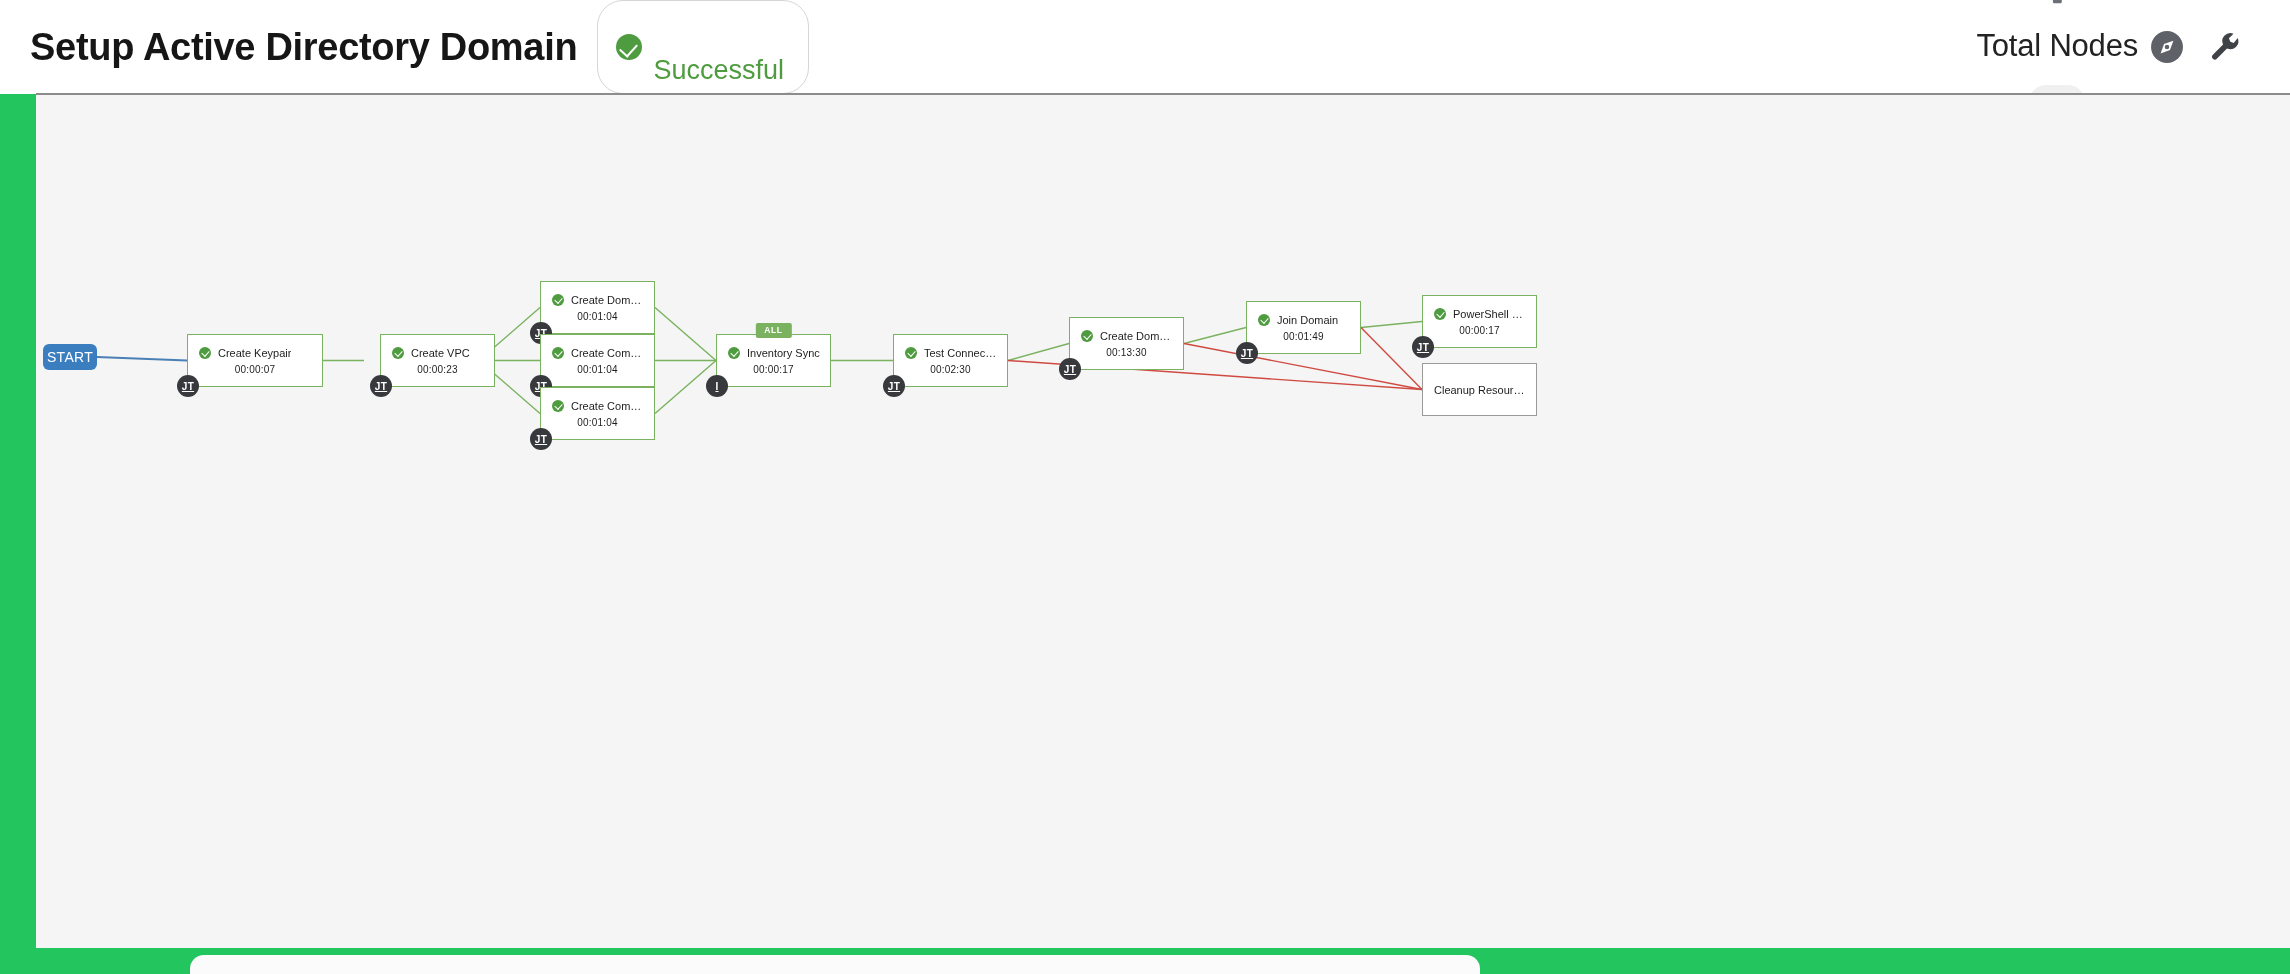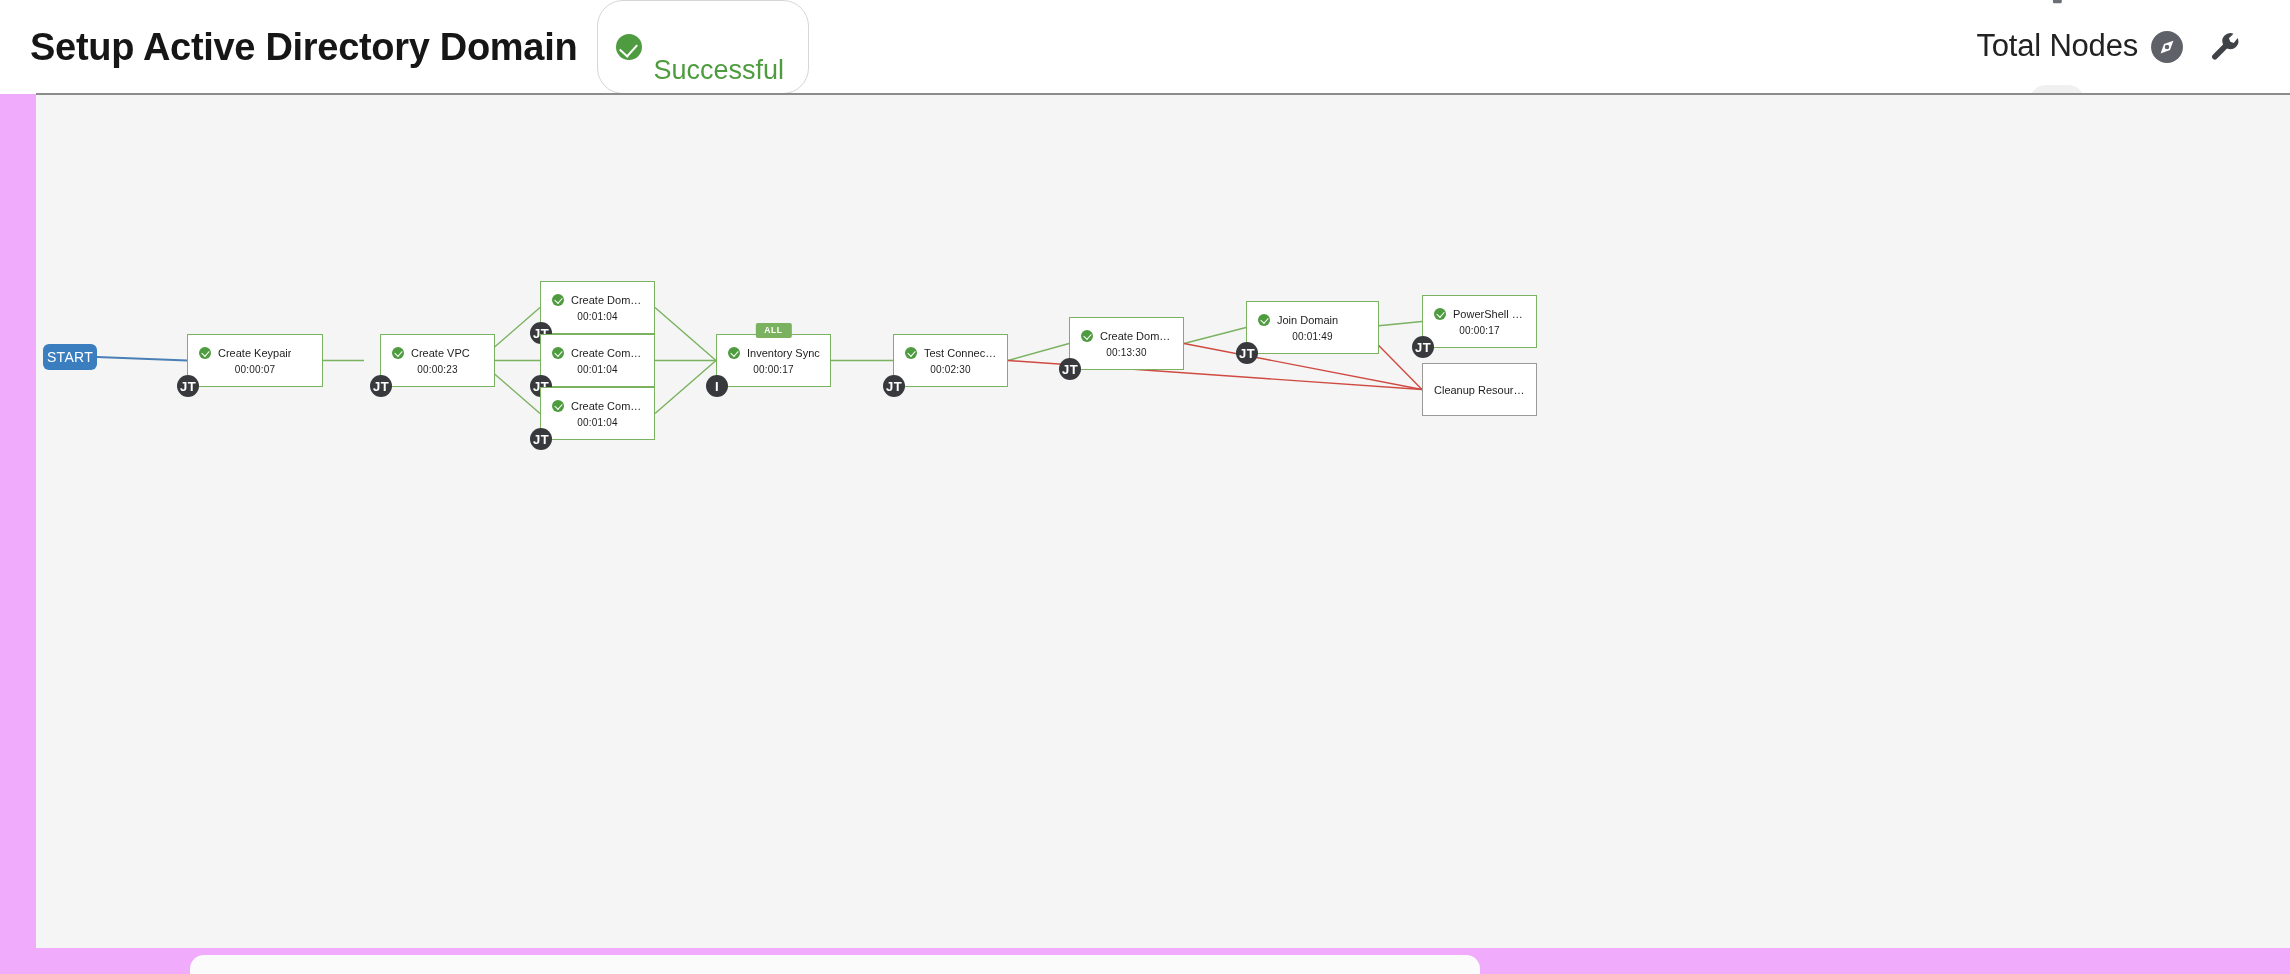--- a/index.html
+++ b/index.html
@@ -4,21 +4,21 @@
 <title>Workflow Visualizer</title>
 <style>
   * { box-sizing: border-box; }
   html, body {
     margin: 0; padding: 0;
     width: 2290px; height: 974px;
     background: #ffffff;
     font-family: "Liberation Sans", sans-serif;
     overflow: hidden;
   }
-  .app { position: relative; width: 2290px; height: 974px; background:#f0abfc; }
+  .app { position: relative; width: 2290px; height: 974px; background:#22c55e; }
 
   
   .header {
     position: absolute; left: 0; top: 0;
     width: 2290px; height: 94px;
     display: flex; align-items: center;
     padding: 0 36px 0 30px;
     background: #ffffff;
   }
   .header-left { display: flex; align-items: center; gap: 20px; }
@@ -111,23 +111,24 @@
   }
   .wf-node.pending .wf-label { text-align: center; width: 100%; }
   .wf-duration {
     font-size: 10px; color: #1d1d1d; text-align: center;
     margin-top: 5px; letter-spacing: 0.2px;
   }
   .wf-badge {
     position: absolute; left: -11px; bottom: -11px;
     width: 22px; height: 22px; border-radius: 50%;
     background: #37393d; color: #fff;
-    font-size: 13px; font-weight: bold;
+    font-size: 10px; font-weight: bold;
     display: flex; align-items: center; justify-content: center;
     letter-spacing: 0.3px;
+    text-decoration: underline;
   }
   .wf-tag {
     position: absolute; top: -12px; left: 50%;
     transform: translateX(-50%);
     background: #7ab25f; color: #ffffff;
     font-size: 8.5px; font-weight: bold; letter-spacing: 0.6px;
     padding: 2px 9px 3px; border-radius: 2px;
   }
   .start-node {
     position: absolute;
@@ -271,21 +272,21 @@
           <div class="wf-badge">JT</div>
         </div>
         <div class="wf-node" style="left: 1033px; top: 222px; width: 115px; height: 53px;">
           <div class="wf-node-row">
             <span class="wf-check"></span>
             <span class="wf-label">Create Domain</span>
           </div>
           <div class="wf-duration">00:13:30</div>
           <div class="wf-badge">JT</div>
         </div>
-        <div class="wf-node" style="left: 1210px; top: 206px; width: 133px; height: 53px;">
+        <div class="wf-node" style="left: 1210px; top: 206px; width: 115px; height: 53px;">
           <div class="wf-node-row">
             <span class="wf-check"></span>
             <span class="wf-label">Join Domain</span>
           </div>
           <div class="wf-duration">00:01:49</div>
           <div class="wf-badge">JT</div>
         </div>
         <div class="wf-node" style="left: 1386px; top: 200px; width: 115px; height: 53px;">
           <div class="wf-node-row">
             <span class="wf-check"></span>

